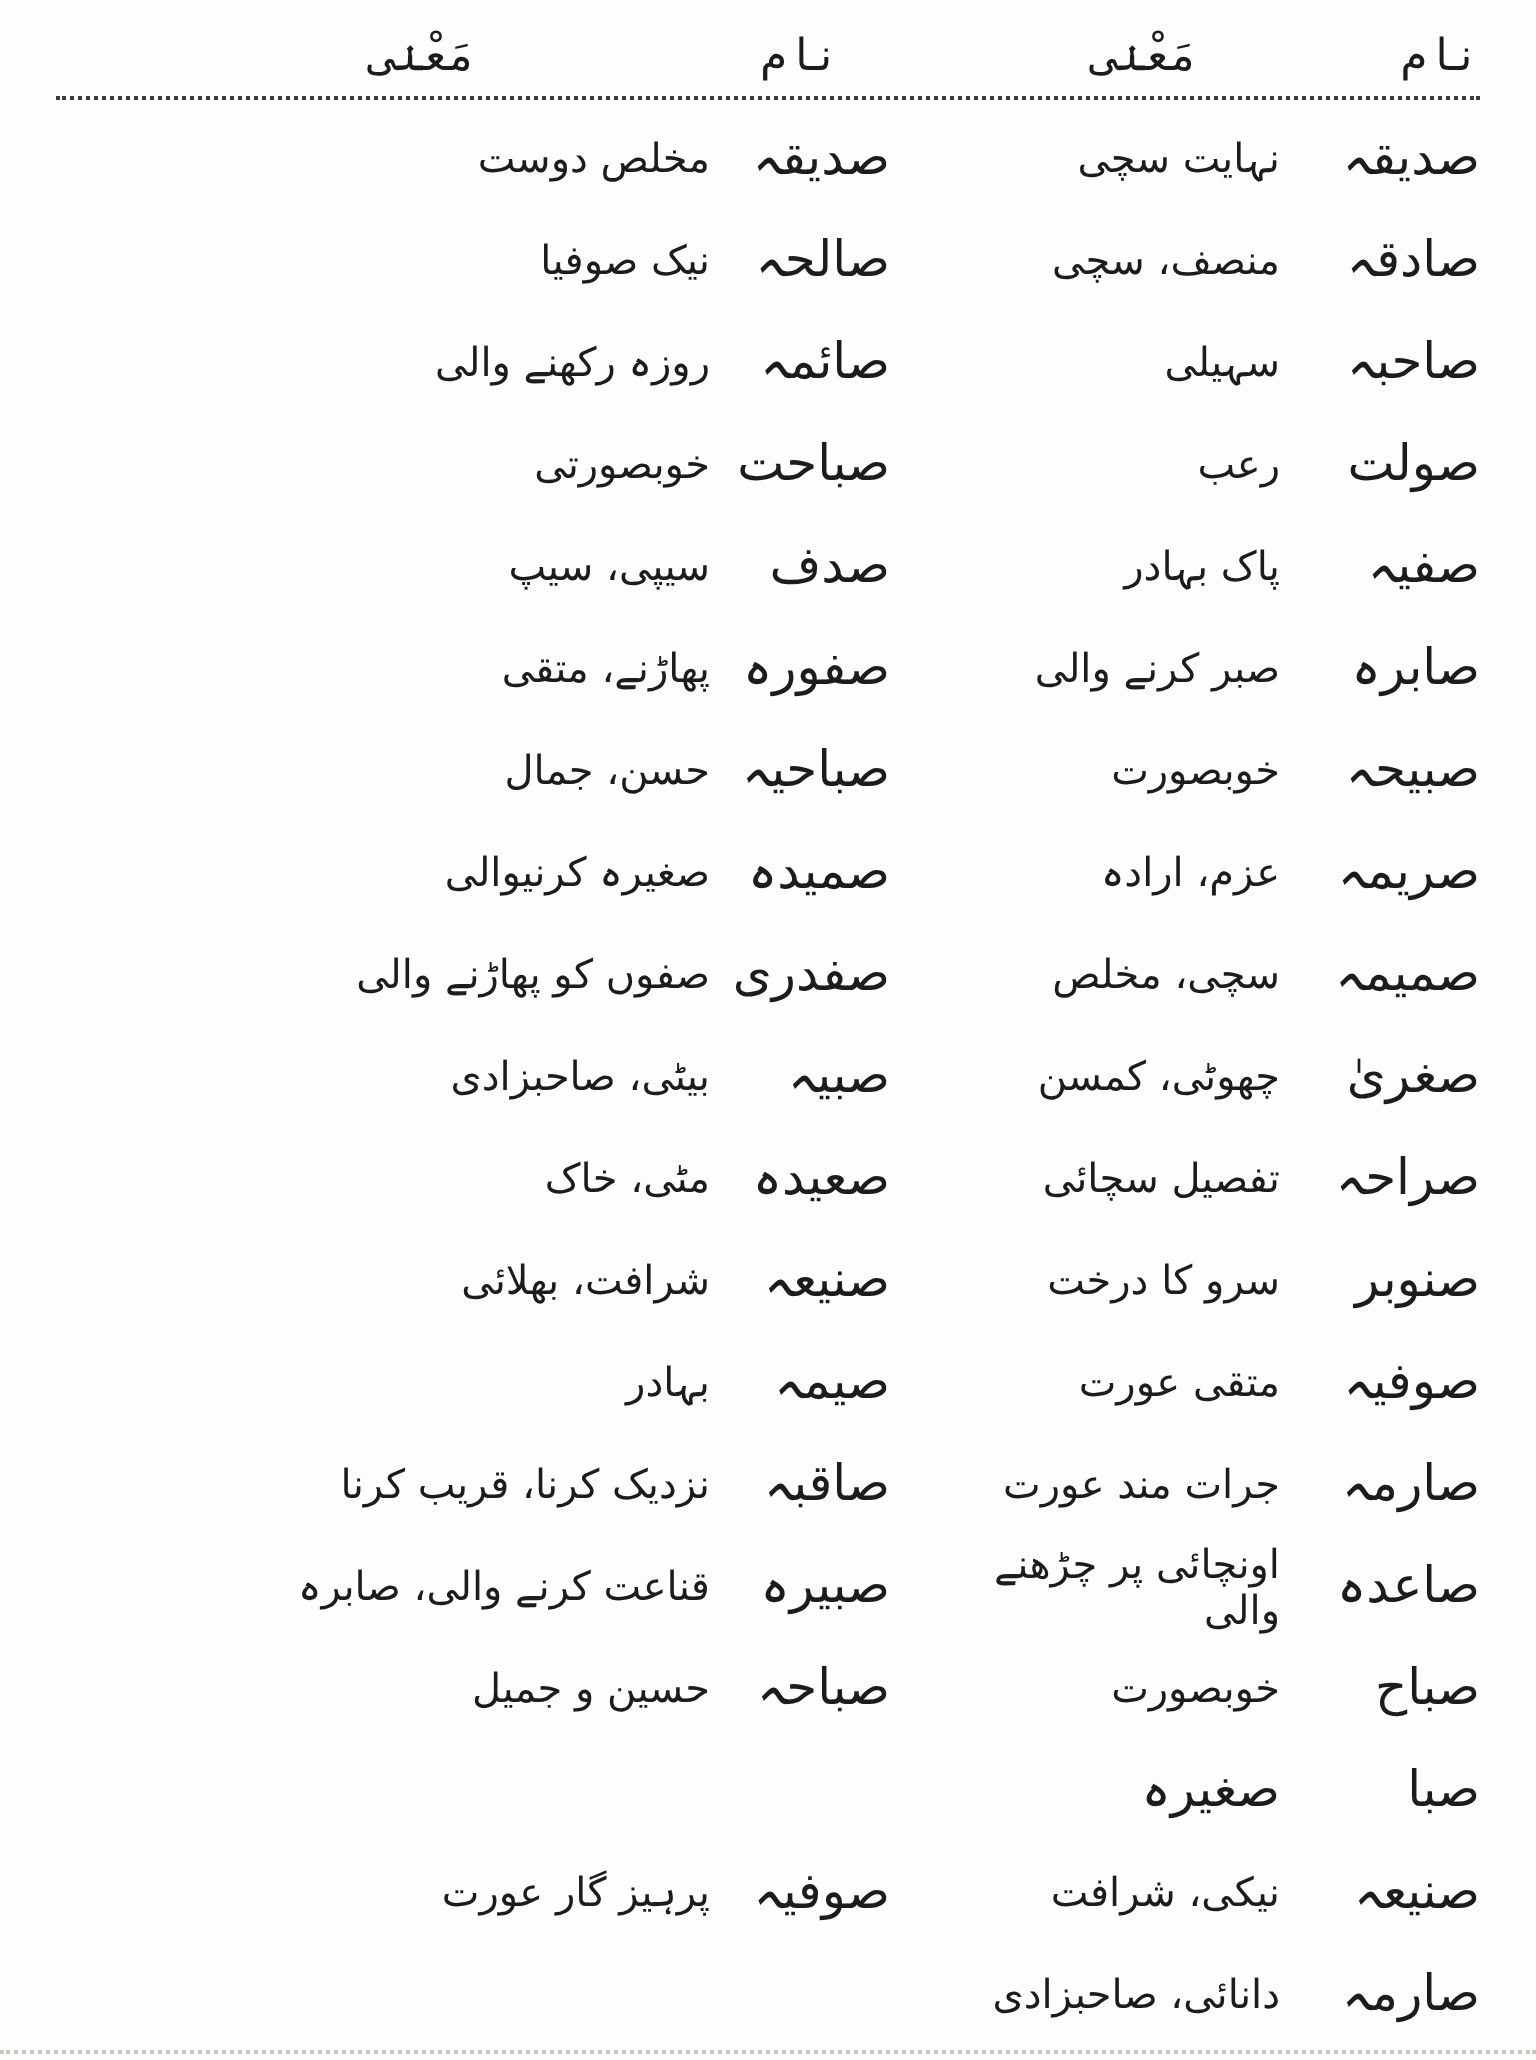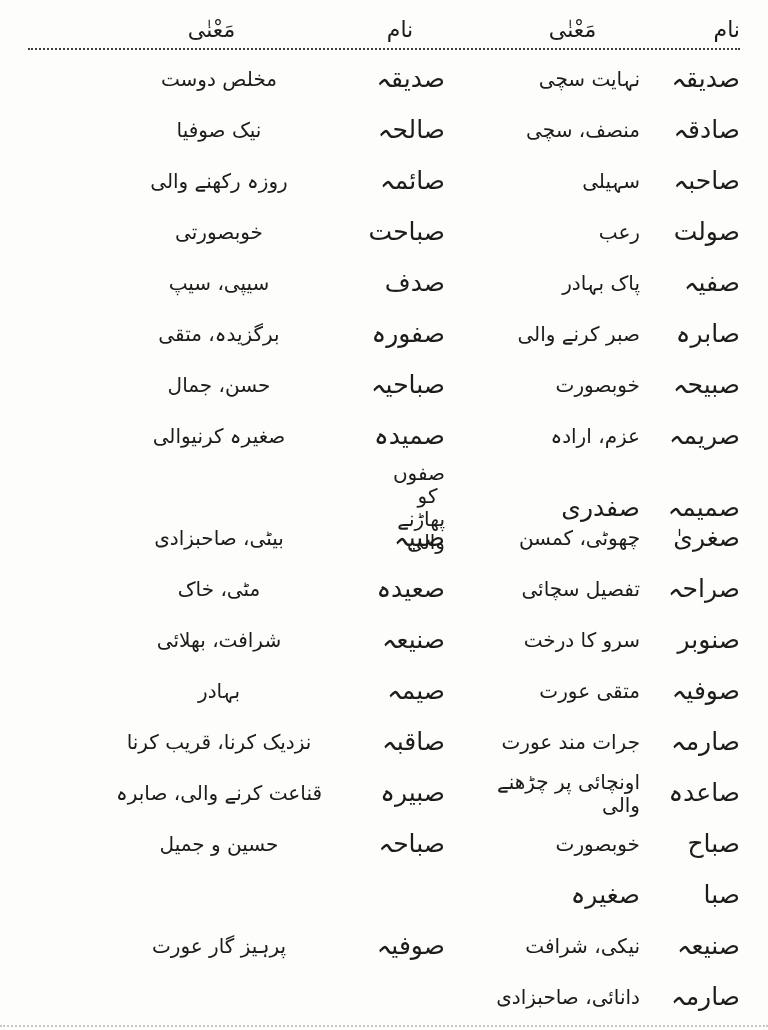--- a/index.html
+++ b/index.html
@@ -25,20 +25,21 @@
     display: grid;
     grid-template-columns: 100px 195px 90px 1fr;
     direction: rtl;
     align-items: end;
     height: 36px;
   }
   .hdr {
     font-size: 22px;
     line-height: 1.1;
     white-space: nowrap;
+    font-family: Liberation Mono, monospace;
   }
   .hdr.h-name-r { text-align: right; padding-left: 4px; }
   .hdr.h-meaning-r { text-align: center; padding-left: 60px; }
   .hdr.h-name-l { text-align: center; }
   .hdr.h-meaning-l { text-align: center; padding-left: 40px; }
   .rule {
     border-top: 2px dotted #3c3c3c;
     margin-top: 6px;
     height: 0;
   }
@@ -59,21 +60,21 @@
     white-space: nowrap;
     text-align: right;
   }
   .col-name-r { padding-left: 6px; }
   .col-name-l { text-align: right; }
   .meaning-cell {
     font-size: 20px;
     text-align: right;
   }
   .col-meaning-r { padding-left: 6px; margin-left: 28px; }
-  .col-meaning-l { padding-right: 0; padding-left: 55px; text-align: center; }
+  .col-meaning-l { padding-right: 0; padding-left: 55px; text-align: right; }
   .bottom-rule {
     position: absolute;
     left: 0;
     right: 0;
     bottom: 3px;
     border-top: 2px dotted #c9c7c2;
     height: 0;
   }
 </style>
 </head>
@@ -116,36 +117,37 @@
         <div class="row">
           <div class="cell name-cell col-name-r">صفیہ</div>
           <div class="cell meaning-cell col-meaning-r">پاک بہادر</div>
           <div class="cell name-cell col-name-l">صدف</div>
           <div class="cell meaning-cell col-meaning-l">سیپی، سیپ</div>
         </div>
         <div class="row">
           <div class="cell name-cell col-name-r">صابرہ</div>
           <div class="cell meaning-cell col-meaning-r">صبر کرنے والی</div>
           <div class="cell name-cell col-name-l">صفورہ</div>
-          <div class="cell meaning-cell col-meaning-l">برگزیدہ، متقی</div>
+          <div class="cell meaning-cell col-meaning-l">پھاڑنے، متقی</div>
         </div>
         <div class="row">
           <div class="cell name-cell col-name-r">صبیحہ</div>
           <div class="cell meaning-cell col-meaning-r">خوبصورت</div>
           <div class="cell name-cell col-name-l">صباحیہ</div>
           <div class="cell meaning-cell col-meaning-l">حسن، جمال</div>
         </div>
         <div class="row">
           <div class="cell name-cell col-name-r">صریمہ</div>
           <div class="cell meaning-cell col-meaning-r">عزم، ارادہ</div>
           <div class="cell name-cell col-name-l">صمیدہ</div>
           <div class="cell meaning-cell col-meaning-l">صغیرہ کرنیوالی</div>
         </div>
         <div class="row">
           <div class="cell name-cell col-name-r">صمیمہ</div>
+          <div class="cell meaning-cell col-meaning-r">سچی، مخلص</div>
           <div class="cell name-cell col-name-l">صفدری</div>
           <div class="cell meaning-cell col-meaning-l">صفوں کو پھاڑنے والی</div>
         </div>
         <div class="row">
           <div class="cell name-cell col-name-r">صغریٰ</div>
           <div class="cell meaning-cell col-meaning-r">چھوٹی، کمسن</div>
           <div class="cell name-cell col-name-l">صبیہ</div>
           <div class="cell meaning-cell col-meaning-l">بیٹی، صاحبزادی</div>
         </div>
         <div class="row">

